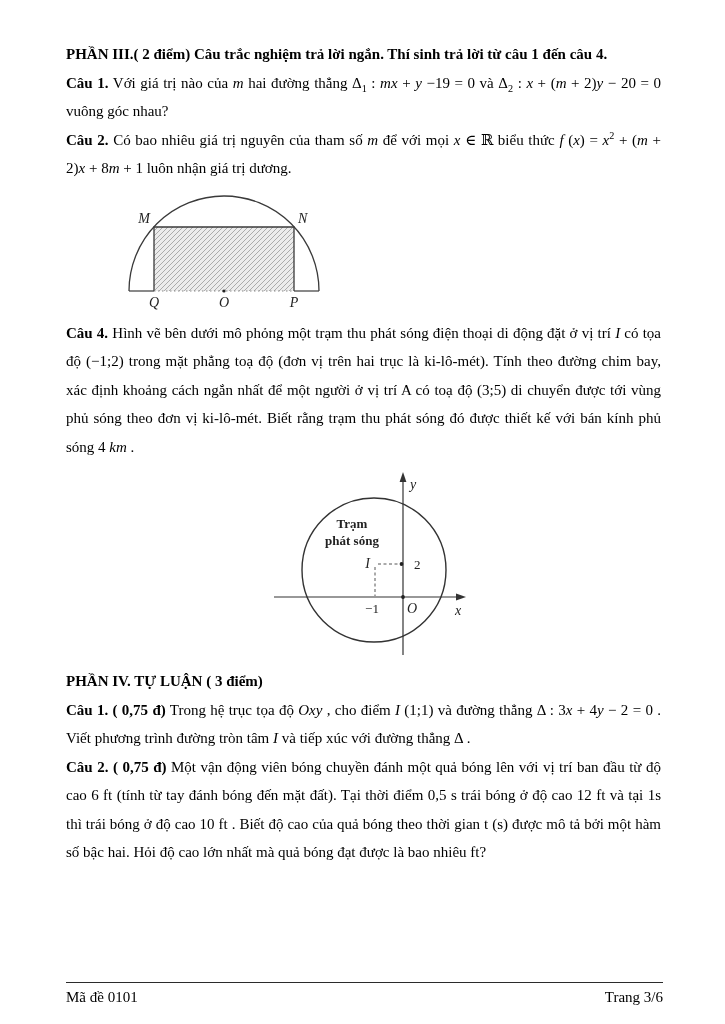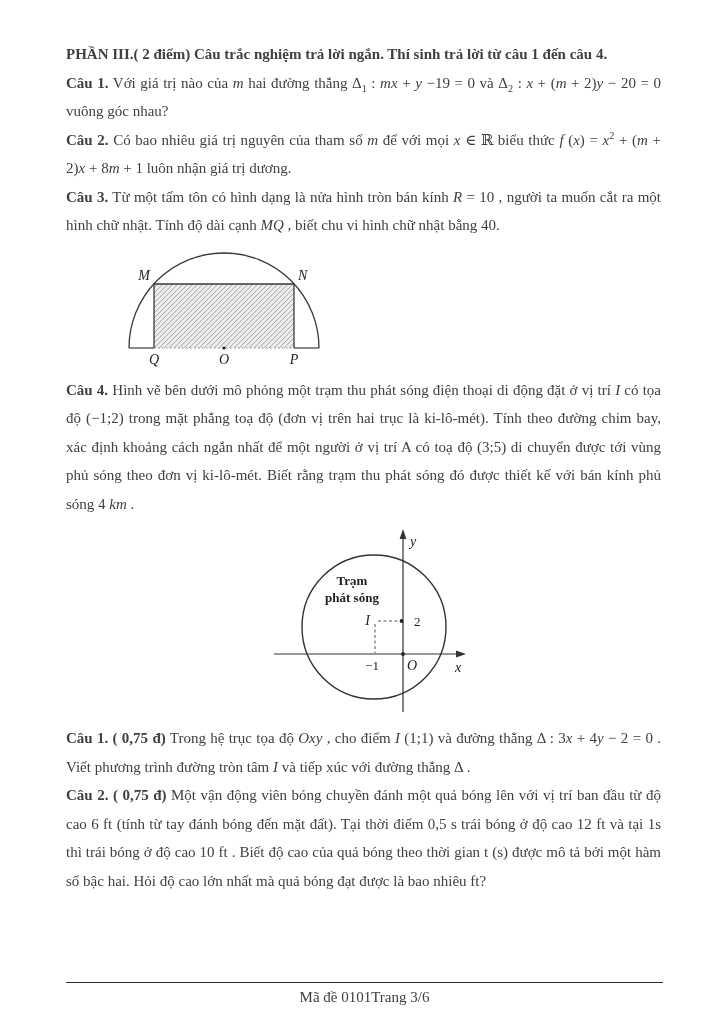--- a/index.html
+++ b/index.html
@@ -2,21 +2,21 @@
 <html><head>
 <meta charset="utf-8">
 <style>
   html,body{margin:0;padding:0;background:#888;}
   .page{
     position:relative;
     width:725px;height:1024px;
     margin:0 auto;
     background:#ffffff;
     font-family:"Liberation Serif","DejaVu Serif",serif;
-    color:#404040;
+    color:#000000;
     overflow:hidden;
   }
   .content{padding:40px 64px 0 66px;}
   .para{
     margin:0;
     font-size:15px;
     line-height:28.5px;
     text-align:justify;
   }
   .para .b{font-weight:bold;}
@@ -28,34 +28,33 @@
   svg text{font-family:"Liberation Serif","DejaVu Serif",serif;fill:#222;}
   .flab{font-size:14px;font-style:italic;}
   .fnum{font-size:13px;}
   .fbold{font-size:13px;font-weight:bold;}
   .footer{
     position:absolute;
     left:66px;right:62px;top:982px;
     border-top:1.6px solid #2b2b2b;
     padding-top:6px;
     display:flex;
-    justify-content:center;
+    justify-content:space-between;
     font-size:15px;
   }
 </style>
 </head>
 <body>
 
 <div class="page">
   <main class="content">
 
     <p class="para"><span class="b">PHẦN III.( 2 điểm) Câu trắc nghiệm trả lời ngắn. Thí sinh trả lời từ câu 1 đến câu 4.</span></p>
     <p class="para"><span class="b">Câu 1.</span><span> Với giá trị nào của </span><span class="i">m</span><span> hai đường thẳng Δ</span><sub>1</sub><span> : </span><span class="i">mx</span><span> + </span><span class="i">y</span><span> −19 = 0  và  Δ</span><sub>2</sub><span> : </span><span class="i">x</span><span> + (</span><span class="i">m</span><span> + 2)</span><span class="i">y</span><span> − 20 = 0 vuông góc nhau?</span></p>
     <p class="para"><span class="b">Câu 2.</span><span> Có bao nhiêu giá trị nguyên của tham số </span><span class="i">m</span><span> để với mọi </span><span class="i">x</span><span> ∈ ℝ biểu thức </span><span class="i">f</span><span> (</span><span class="i">x</span><span>) = </span><span class="i">x</span><sup>2</sup><span> + (</span><span class="i">m</span><span> + 2)</span><span class="i">x</span><span> + 8</span><span class="i">m</span><span> + 1 luôn nhận giá trị dương.</span></p>
-    <p class="para"><span class="b">Câu 3.</span><span> Từ một tấm tôn có hình dạng là nửa hình tròn bán kính </span><span class="i">R</span><span> = 10 , người ta muốn cắt ra một hình chữ nhật. Tính độ dài cạnh </span><span class="i">MQ</span><span> , biết chu vi hình chữ nhật bằng 40.</span></p>
 
     <figure class="fig1">
       <svg width="202" height="120" viewBox="0 0 202 120">
         <defs>
           <pattern id="hatch" width="5" height="5" patternUnits="userSpaceOnUse">
             <rect width="5" height="5" fill="#ececec"></rect>
             <path d="M-1,1 l2,-2 M0,5 l5,-5 M4,6 l2,-2" stroke="#9a9a9a" stroke-width="0.8"></path>
           </pattern>
         </defs>
         <path d="M 5 100 A 95 95 0 0 1 195 100" fill="none" stroke="#3a3a3a" stroke-width="1.3"></path>
@@ -90,20 +89,21 @@
         <text class="fbold" x="86" y="78" text-anchor="middle">phát sóng</text>
         <text class="flab" x="104" y="101" text-anchor="end">I</text>
         <text class="fnum" x="148" y="102">2</text>
         <text class="fnum" x="106" y="146" text-anchor="middle">−1</text>
         <text class="flab" x="141" y="146">O</text>
         <text class="flab" x="189" y="148">x</text>
         <text class="flab" x="144" y="22">y</text>
       </svg>
     </figure>
 
+    <p class="para"><span class="b">PHẦN IV. TỰ LUẬN ( 3 điểm)</span></p>
     <p class="para"><span class="b">Câu 1. ( 0,75 đ)</span><span> Trong hệ trục tọa độ </span><span class="i">Oxy</span><span> , cho điểm </span><span class="i">I</span><span> (1;1) và đường thẳng Δ : 3</span><span class="i">x</span><span> + 4</span><span class="i">y</span><span> − 2 = 0 . Viết phương trình đường tròn tâm </span><span class="i">I</span><span> và tiếp xúc với đường thẳng Δ .</span></p>
     <p class="para"><span class="b">Câu 2. ( 0,75 đ)</span><span> Một vận động viên bóng chuyền đánh một quả bóng lên với vị trí ban đầu từ độ cao 6 ft (tính từ tay đánh bóng đến mặt đất). Tại thời điểm 0,5 s trái bóng ở độ cao 12 ft và tại 1s thì trái bóng ở độ cao 10 ft . Biết độ cao của quả bóng theo thời gian t (s) được mô tả bởi một hàm số bậc hai. Hỏi độ cao lớn nhất mà quả bóng đạt được là bao nhiêu ft?</span></p>
 
   </main>
 
   <footer class="footer">
     <span>Mã đề 0101</span>
     <span>Trang 3/6</span>
   </footer>
 </div>

